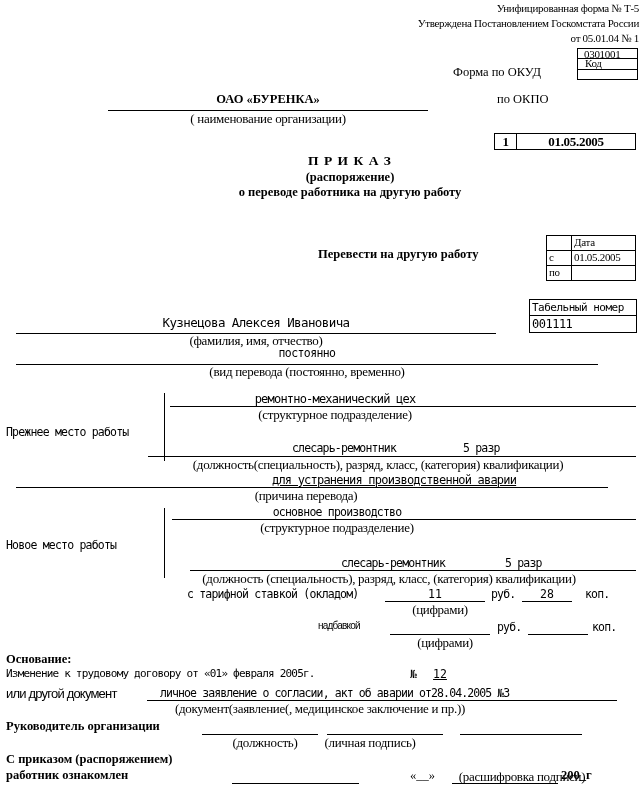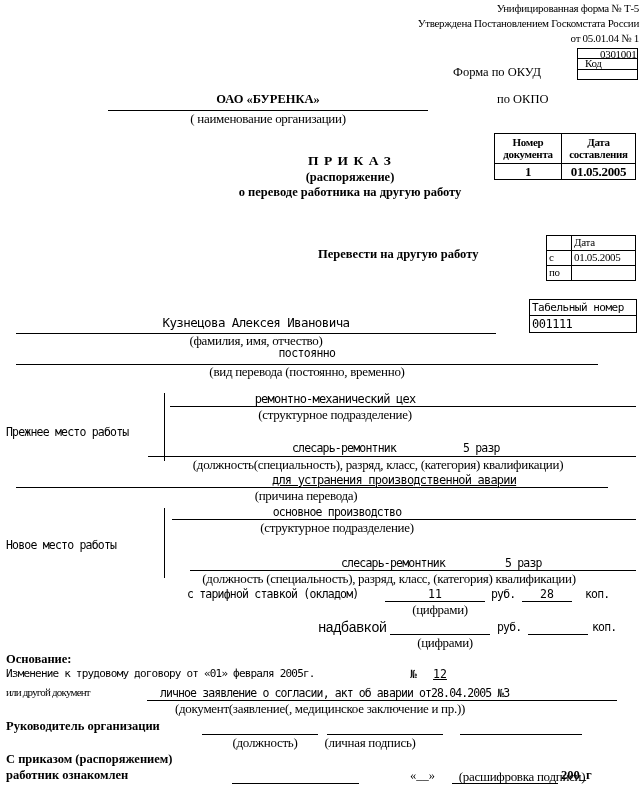--- a/index.html
+++ b/index.html
@@ -23,41 +23,31 @@
 <body>
 
 <div class="abs t10 r" style="right:4px; top:2px;">Унифицированная форма № Т-5</div>
 <div class="abs t10 r" style="right:4px; top:17px;">Утверждена Постановлением Госкомстата России</div>
 <div class="abs t10 r" style="right:4px; top:32px;">от 05.01.04  № 1</div>
 
 <div class="abs t12" style="left:453px; top:65px;">Форма по ОКУД</div>
 <div style="position:absolute; left:577px; top:48px; width:59px; height:30px; border:1px solid #000;">
   <div class="hl" style="left:0; right:0; top:9px;"></div>
   <div class="hl" style="left:0; right:0; top:20px;"></div>
-  <div class="abs t10" style="left:22px; top:-1px;">0301001</div>
+  <div class="abs t10" style="left:6px; top:-1px;">0301001</div>
   <div class="abs t10" style="left:7px; top:8px;">Код</div>
 </div>
 
 <div class="abs t12 b c" style="left:108px; width:320px; top:92px;">ОАО «БУРЕНКА»</div>
 <div class="hl" style="left:108px; width:320px; top:110px;"></div>
 <div class="abs t9 c" style="left:108px; width:320px; top:111px;">( наименование организации)</div>
 <div class="abs t12" style="left:497px; top:92px;text-align:right;">по ОКПО</div>
 
 <table class="box t10 b c" style="left:494px; top:133px; width:142px;">
   <tbody>
-      <tr style="height:30px;">
-    <td style="width:62px;">
-          <div>Номер</div>
-          <div>документа</div>
-        </td>
-    <td>
-          <div>Дата</div>
-          <div>составления</div>
-        </td>
-  </tr>
   <tr style="height:16px;">
     <td class="t13" style="font-size:13px;">1</td>
     <td class="t13" style="font-size:13px;">01.05.2005</td>
   </tr>
 </tbody>
   </table>
 
 <div class="abs t13 b c" style="left:200px; width:300px; top:153px; letter-spacing:1px;">П Р И К А З</div>
 <div class="abs t12 b c" style="left:200px; width:300px; top:170px;">(распоряжение)</div>
 <div class="abs t12 b c" style="left:180px; width:340px; top:185px;">о переводе работника на другую работу</div>
@@ -125,35 +115,35 @@
 
 <div class="abs" style="left:187px; top:587px; font-family:'DejaVu Sans Mono','Liberation Mono',monospace; font-size:11.5px; letter-spacing:-0.8px;">с тарифной ставкой (окладом)</div>
 <div class="abs c" style="left:385px; width:100px; top:587px; font-family:'DejaVu Sans Mono','Liberation Mono',monospace; font-size:11.5px;">11</div>
 <div class="hl" style="left:385px; width:100px; top:601px;"></div>
 <div class="abs" style="left:491px; top:587px; font-family:'DejaVu Sans Mono','Liberation Mono',monospace; font-size:11.5px; letter-spacing:-0.8px;">руб.</div>
 <div class="abs c" style="left:522px; width:50px; top:587px; font-family:'DejaVu Sans Mono','Liberation Mono',monospace; font-size:11.5px;">28</div>
 <div class="hl" style="left:522px; width:50px; top:601px;"></div>
 <div class="abs" style="left:585px; top:587px; font-family:'DejaVu Sans Mono','Liberation Mono',monospace; font-size:11.5px; letter-spacing:-0.8px;">коп.</div>
 <div class="abs t9 c" style="left:400px; width:80px; top:602px;">(цифрами)</div>
 
-<div class="abs" style="left:318px; top:620px; font-family:Liberation Mono, monospace; font-size:14px; letter-spacing:-0.8px;">надбавкой</div>
+<div class="abs" style="left:318px; top:620px; font-family:Liberation Sans, sans-serif; font-size:10px; letter-spacing:-0.8px;">надбавкой</div>
 <div class="abs c" style="left:390px; width:100px; top:620px; font-size:11.5px;"></div>
 <div class="hl" style="left:390px; width:100px; top:634px;"></div>
 <div class="abs" style="left:497px; top:620px; font-family:'DejaVu Sans Mono','Liberation Mono',monospace; font-size:11.5px; letter-spacing:-0.8px;">руб.</div>
 <div class="abs c" style="left:528px; width:60px; top:620px; font-size:11.5px;"></div>
 <div class="hl" style="left:528px; width:60px; top:634px;"></div>
 <div class="abs" style="left:592px; top:620px; font-family:'DejaVu Sans Mono','Liberation Mono',monospace; font-size:11.5px; letter-spacing:-0.8px;">коп.</div>
 <div class="abs t9 c" style="left:405px; width:80px; top:635px;">(цифрами)</div>
 
 <div class="abs t12 b" style="left:6px; top:652px;">Основание:</div>
 <div class="abs" style="left:6px; top:667px; font-family:'DejaVu Sans Mono','Liberation Mono',monospace; font-size:11px; letter-spacing:-0.8px;">Изменение к трудовому договору от «01» февраля 2005г.</div>
 <div class="abs" style="left:410px; top:667px; font-family:'DejaVu Sans Mono','Liberation Mono',monospace; font-size:11.5px;">№</div>
 <div class="abs c u" style="left:423px; width:34px; top:667px; font-family:'DejaVu Sans Mono','Liberation Mono',monospace; font-size:11.5px;">12</div>
 
-<div class="abs" style="left:6px; top:686px; font-family:Liberation Serif, serif; font-size:11px; letter-spacing:-0.8px;">или другой документ</div>
+<div class="abs" style="left:6px; top:686px; font-family:Liberation Sans, sans-serif; font-size:13px; letter-spacing:-0.8px;">или другой документ</div>
 <div class="abs" style="left:160px; top:686px; font-family:'DejaVu Sans Mono','Liberation Mono',monospace; font-size:11.5px; letter-spacing:-0.9px;">личное заявление о согласии, акт об аварии от28.04.2005 №3</div>
 <div class="hl" style="left:147px; width:470px; top:700px;"></div>
 <div class="abs t9 c" style="left:170px; width:300px; top:701px;">(документ(заявление(, медицинское заключение и пр.))</div>
 
 <div class="abs t12 b" style="left:6px; top:719px;">Руководитель организации</div>
 <div class="hl" style="left:202px; width:116px; top:734px;"></div>
 <div class="hl" style="left:327px; width:116px; top:734px;"></div>
 <div class="hl" style="left:460px; width:122px; top:734px;"></div>
 <div class="abs t9 c" style="left:220px; width:90px; top:735px;">(должность)</div>
 <div class="abs t9 c" style="left:320px; width:100px; top:735px;">(личная подпись)</div>

